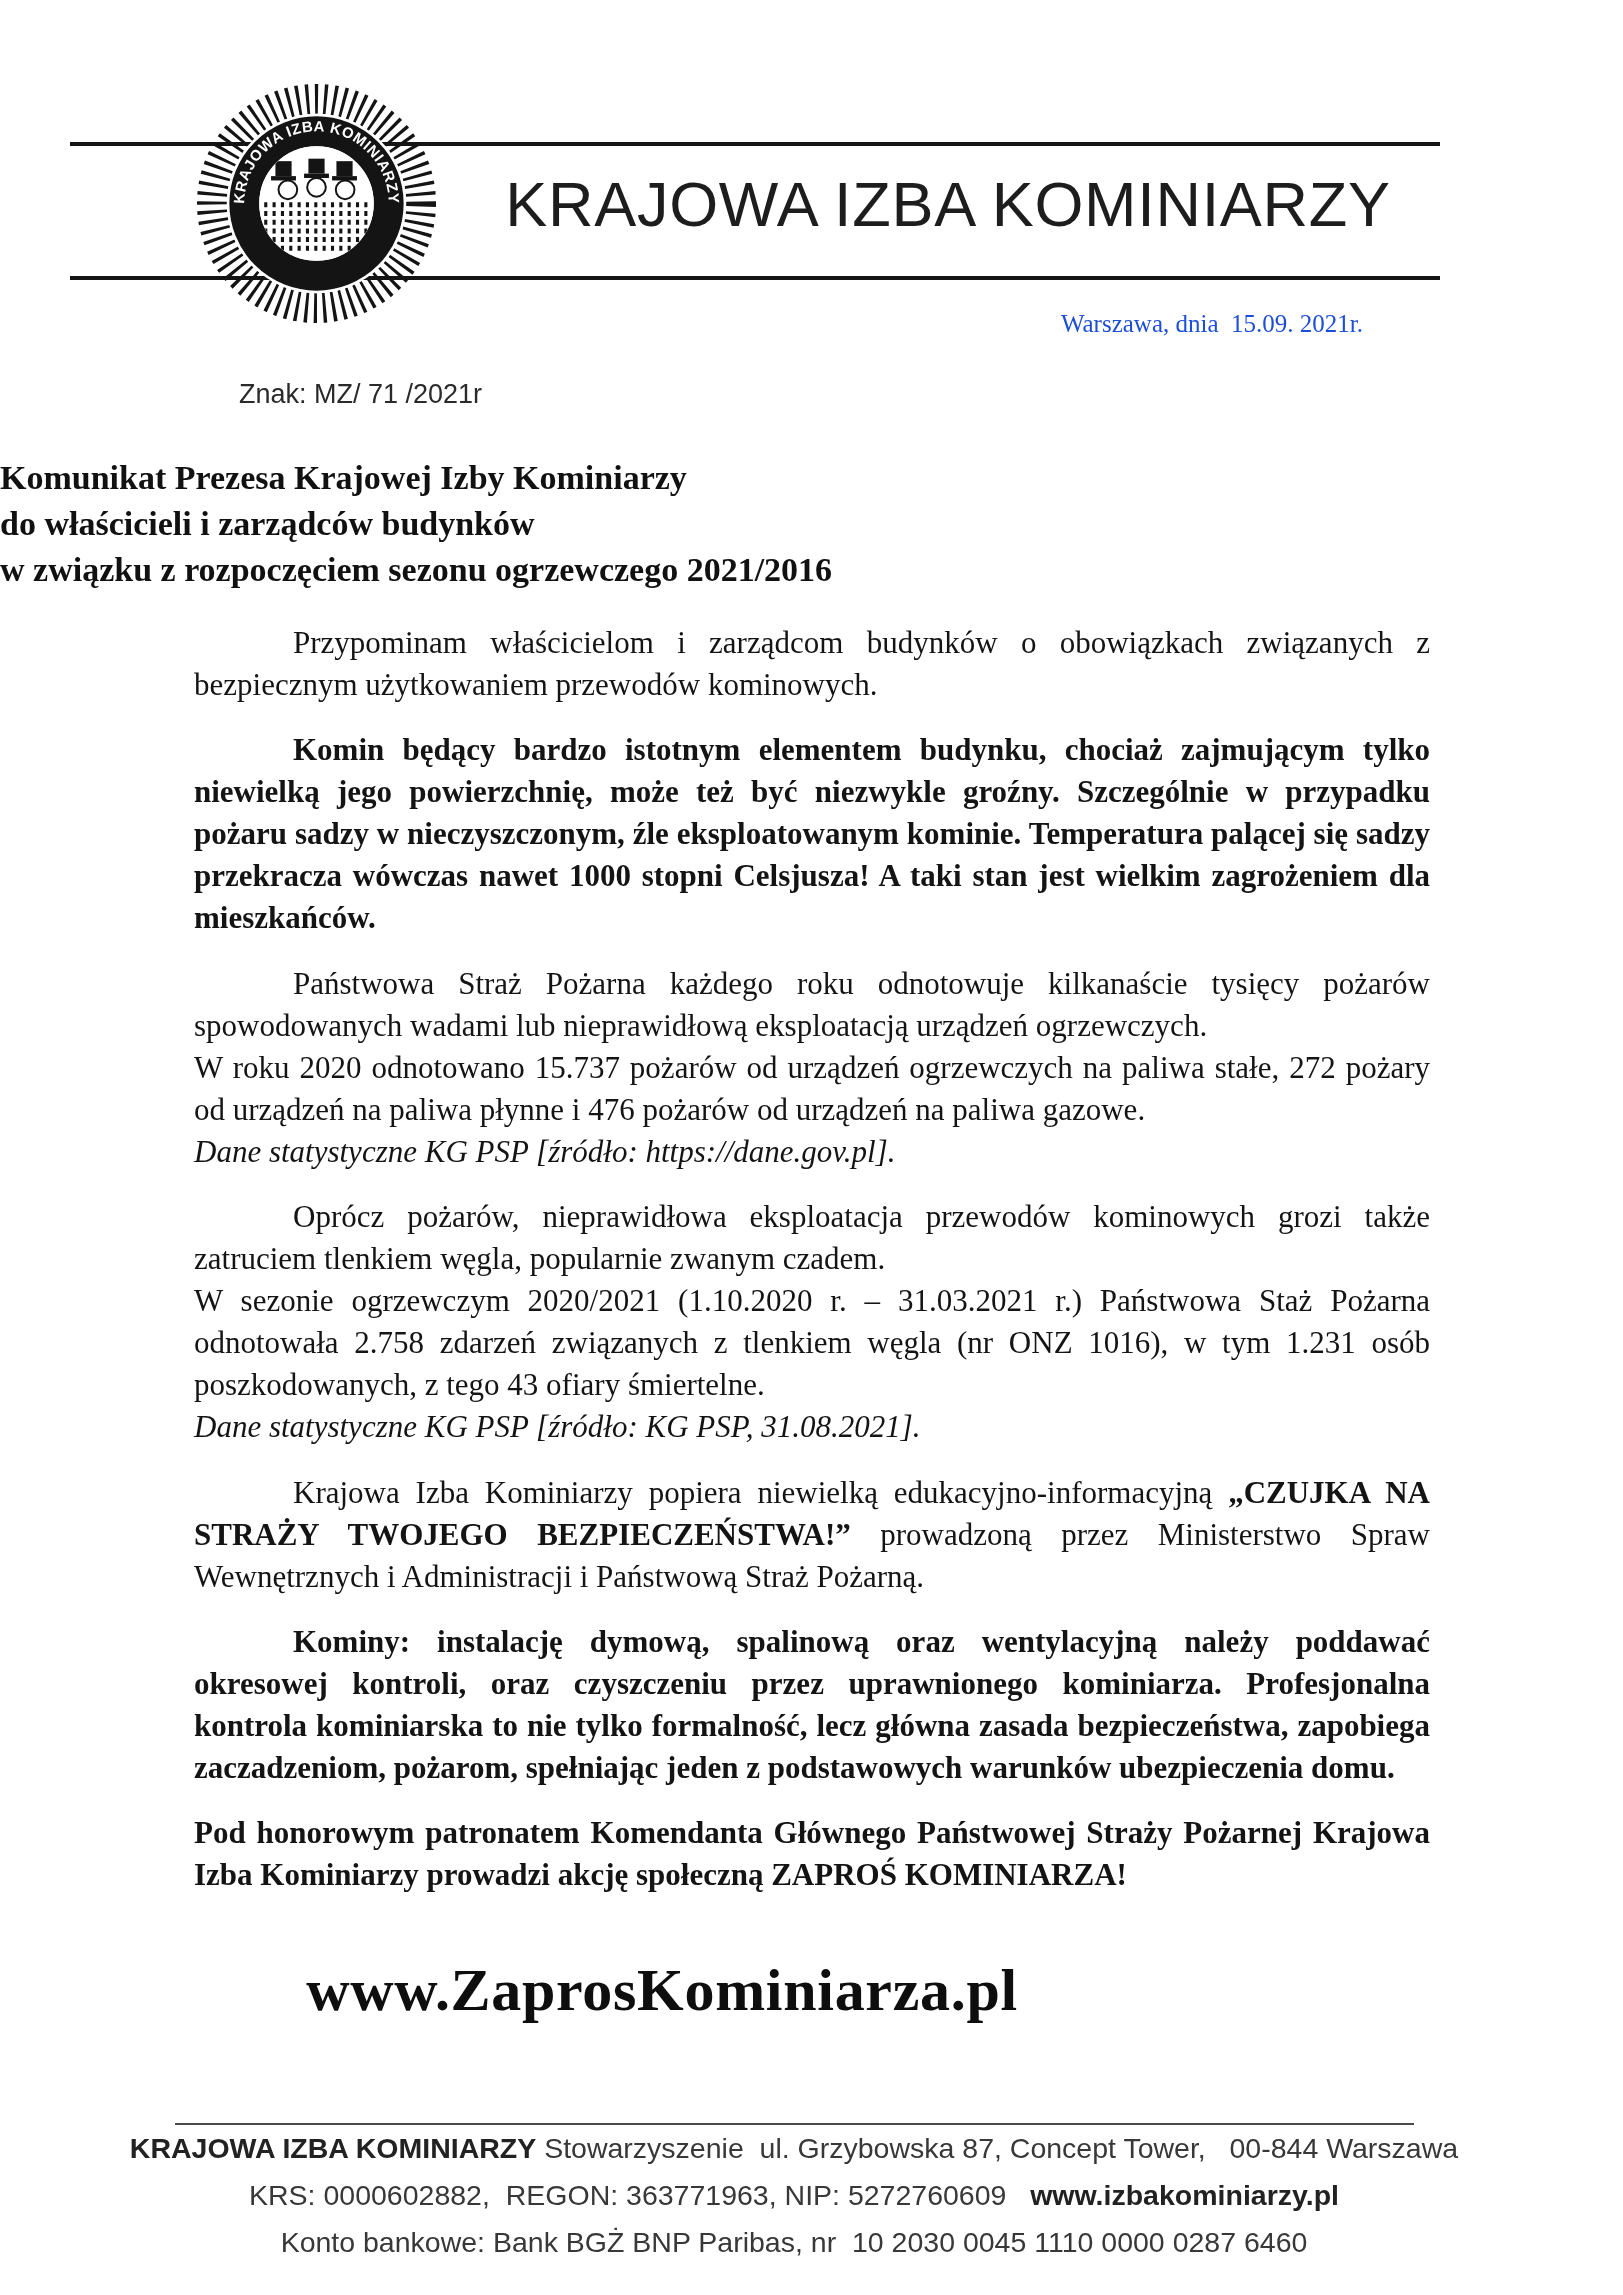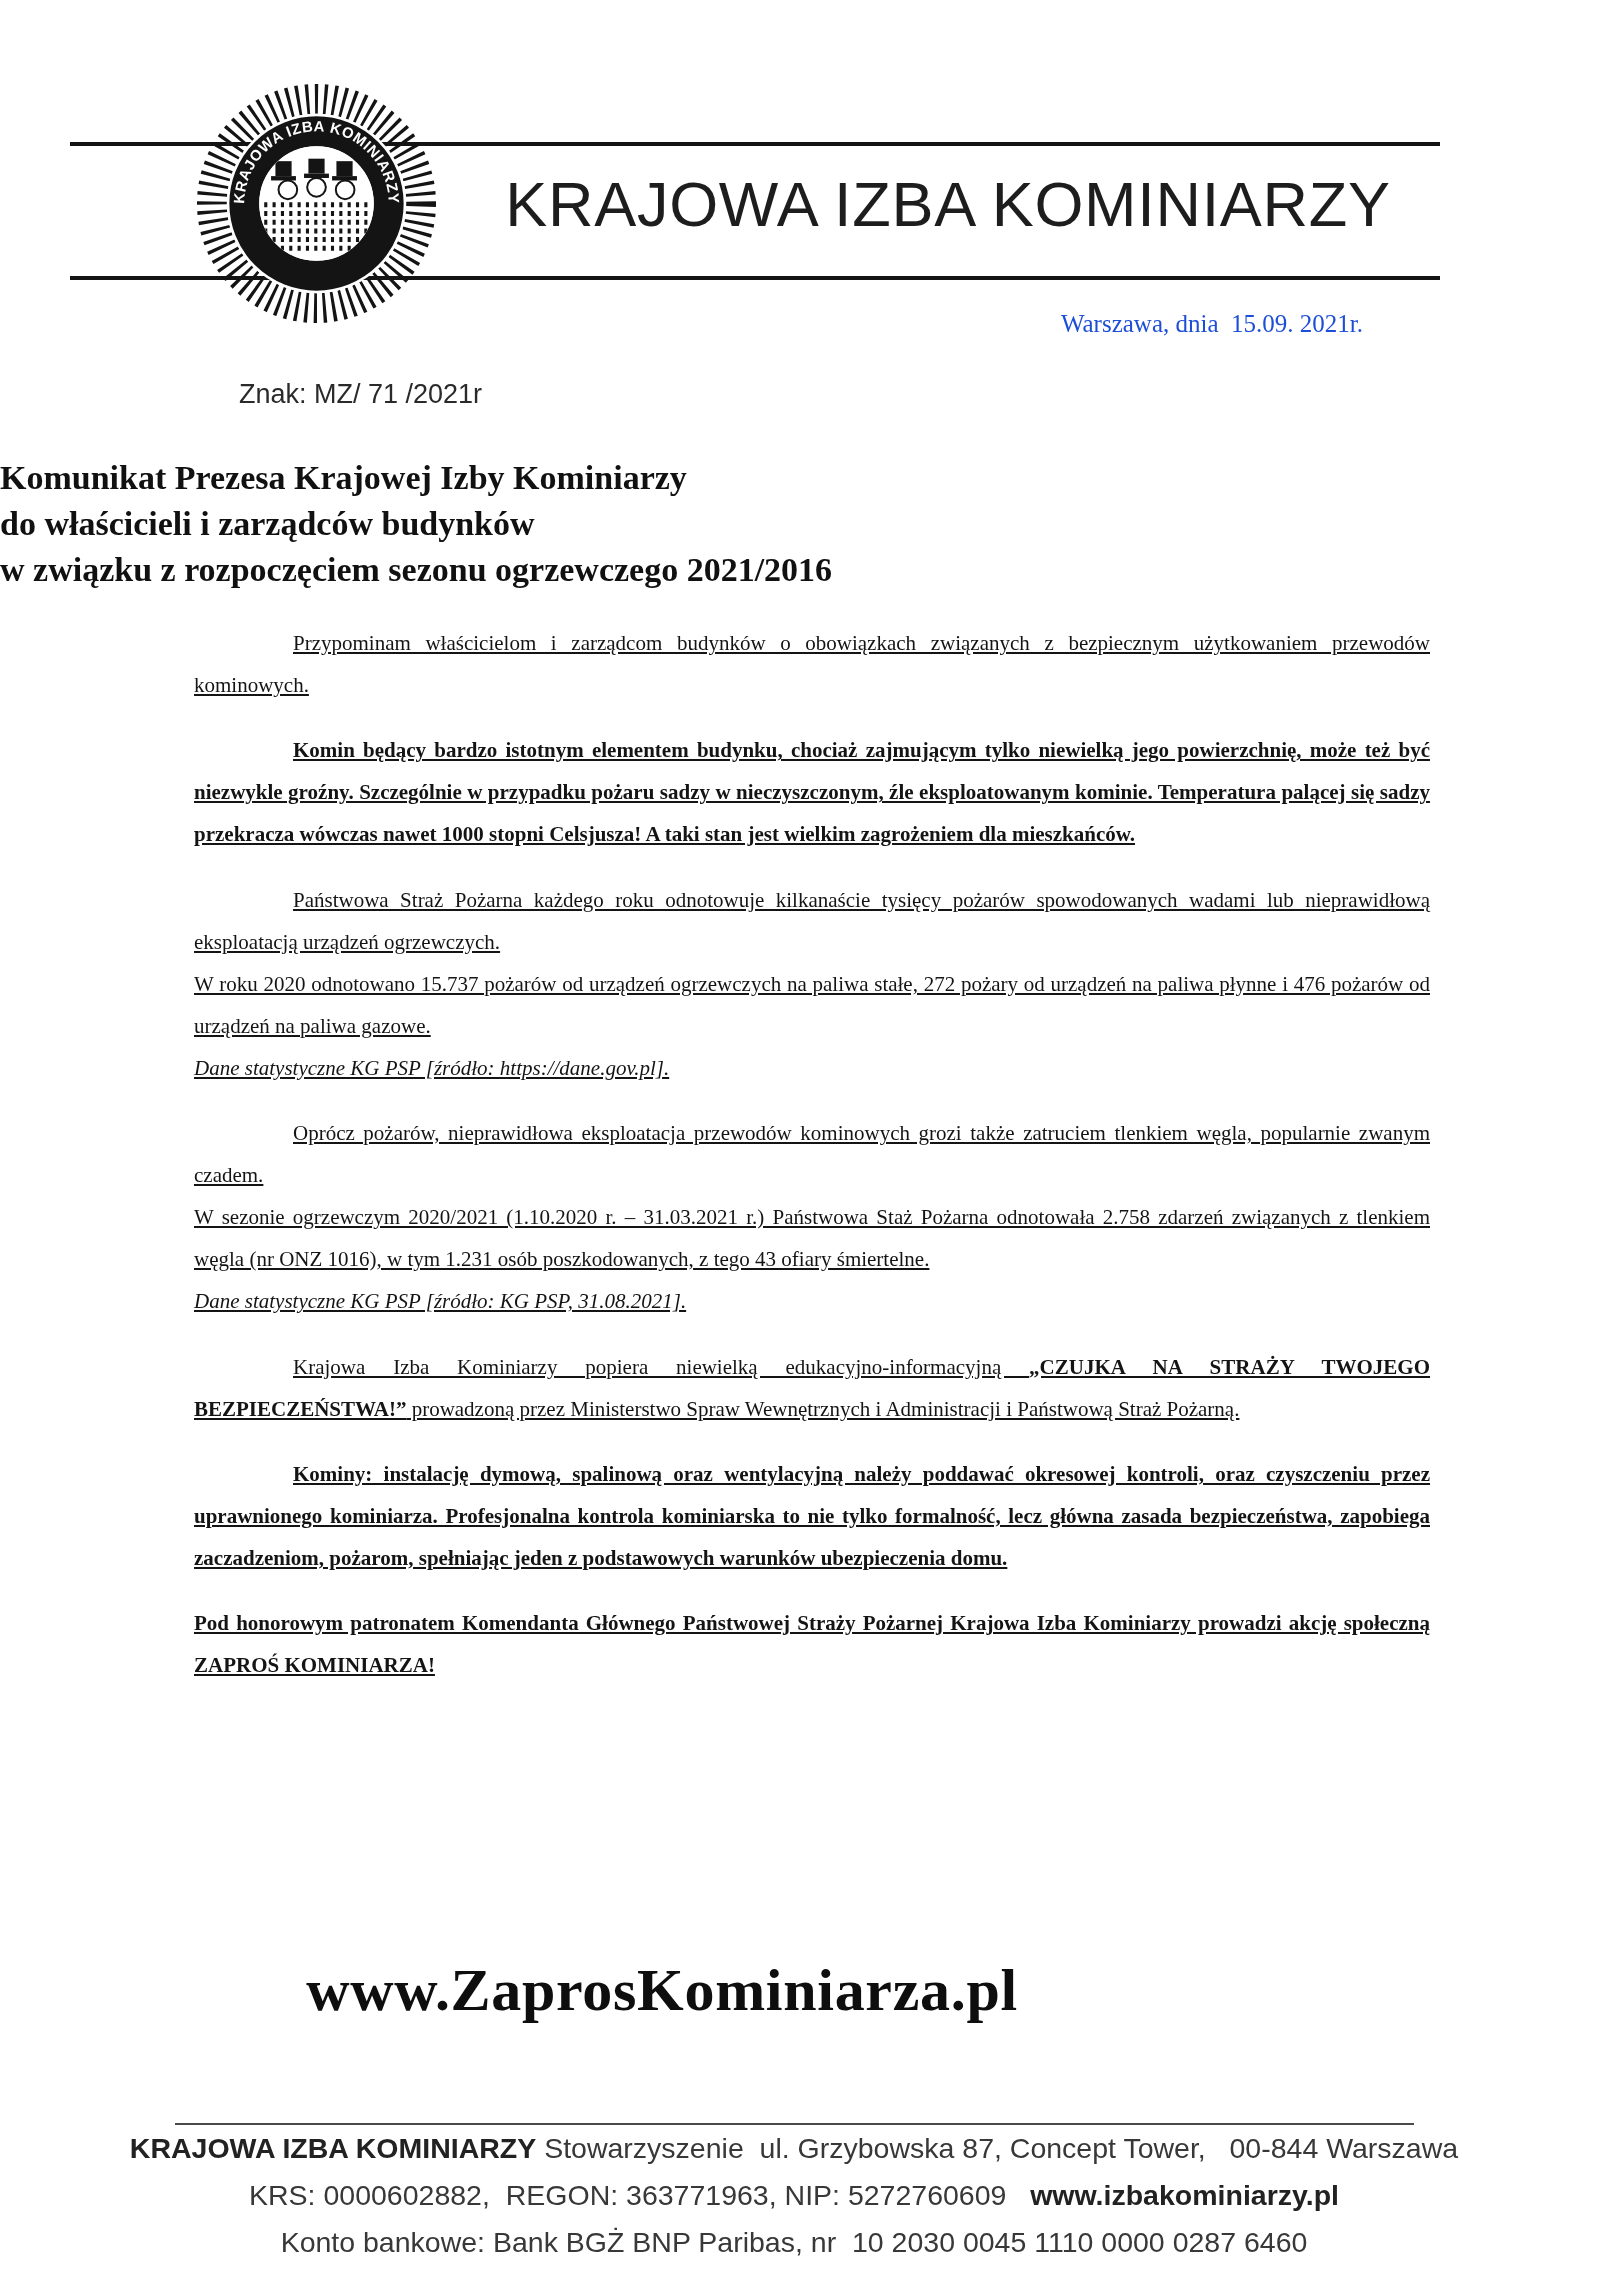--- a/index.html
+++ b/index.html
@@ -37,21 +37,21 @@
   }
 
   .doc-title {
     position: absolute; left: 0; top: 455px; width: 1624px;
     font-weight: bold;
     font-size: 34px; line-height: 46px; color: #111;
   }
 
   .content {
     position: absolute; left: 194px; top: 622px; width: 1236px;
-    font-size: 21px; line-height: 42px; text-align: justify; text-decoration: underline;
+    font-size: 31px; line-height: 42px; text-align: justify;
   }
   .para { margin: 0 0 23.4px 0; }
   .indent { text-indent: 99px; }
   .bold { font-weight: bold; }
   .italic { font-style: italic; }
 
   .website {
     position: absolute; left: 0; top: 1956px; width: 1324px;
     text-align: center; font-weight: bold; font-size: 60px;
     letter-spacing: 0.7px; color: #0e0e0e;

